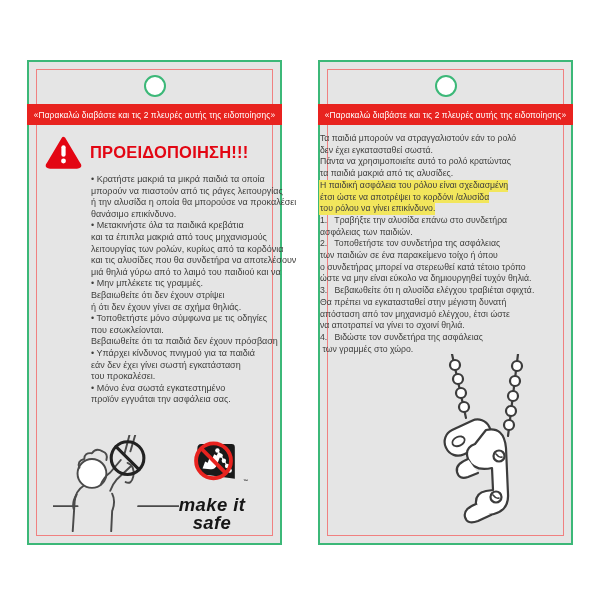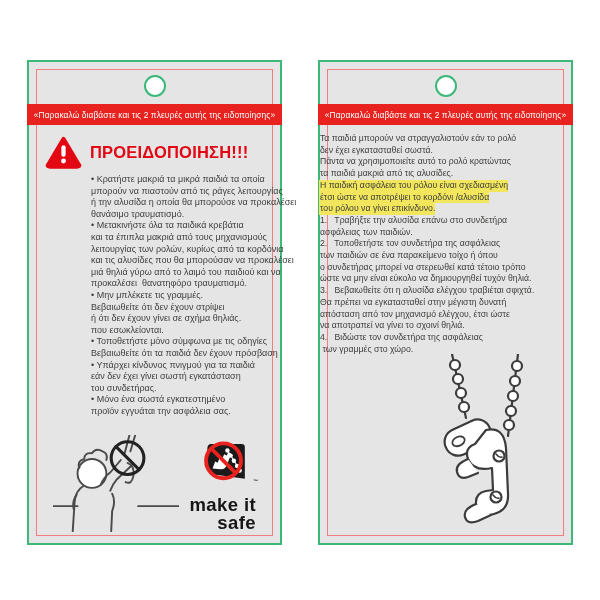--- a/index.html
+++ b/index.html
@@ -52,21 +52,21 @@
   .back-lines .line{
     font-size:8.7px;line-height:11.7px;color:var(--ink);white-space:pre;
   }
   .back-lines .line.hl{
     background:var(--yellow);width:fit-content;padding:0 0 0 1px;margin-left:-1px;
   }
   .illustration-row{
     position:absolute;left:10px;right:10px;bottom:6px;height:104px;z-index:1;
   }
   .child-art{position:absolute;left:14px;bottom:2px;}
-  .misafe{position:absolute;right:14px;bottom:6px;width:112px;text-align:right;}
+  .misafe{position:absolute;right:2px;bottom:6px;width:112px;text-align:center;font-style:italic;}
   .misafe-logo-wrap{position:relative;display:inline-block;margin-right:6px;}
   .tm-mark{
     position:absolute;right:-8px;bottom:12px;font-size:5px;color:#1a1a1a;font-weight:bold;
   }
   .misafe-text{
     font-weight:bold;font-size:18.5px;line-height:16.5px;color:#161616;
     letter-spacing:0.4px;margin-top:1px;
   }
   .tensioner-art{position:absolute;left:86px;top:292px;}
 </style>
@@ -84,36 +84,35 @@
       <rect x="26.5" y="15" width="7" height="19" rx="3.5" fill="#ffffff"></rect>
       <circle cx="30" cy="41" r="4" fill="#ffffff"></circle>
     </svg>
     <span class="warn-heading">ΠΡΟΕΙΔΟΠΟΙΗΣΗ!!!</span>
   </div>
 
   <div class="front-lines">
       <div class="line">• Κρατήστε μακριά τα μικρά παιδιά τα οποία</div>
       <div class="line">μπορούν να πιαστούν από τις ράγες λειτουργίας</div>
       <div class="line">ή την αλυσίδα η οποία θα μπορούσε να προκαλέσει</div>
-      <div class="line">θανάσιμο τραυματισμό.</div>
+      <div class="line">θανάσιμο επικίνδυνο.</div>
       <div class="line">• Μετακινήστε όλα τα παιδικά κρεβάτια</div>
       <div class="line">και τα έπιπλα μακριά από τους μηχανισμούς</div>
       <div class="line">λειτουργίας των ρολών, κυρίως από τα κορδόνια</div>
-      <div class="line">και τις αλυσίδες που θα μπορούσαν να προκαλέσει</div>
+      <div class="line">και τις αλυσίδες που θα συνδετήρα να αποτελέσουν</div>
       <div class="line">μιά θηλιά γύρω από το λαιμό του παιδιού και να</div>
-      <div class="line">προκαλέσει  θανατηφόρο τραυματισμό.</div>
       <div class="line">• Μην μπλέκετε τις γραμμές.</div>
       <div class="line">Βεβαιωθείτε ότι δεν έχουν στρίψει</div>
       <div class="line">ή ότι δεν έχουν γίνει σε σχήμα θηλιάς.</div>
+      <div class="line">• Τοποθετήστε μόνο σύμφωνα με τις οδηγίες</div>
       <div class="line">που εσωκλείονται.</div>
-      <div class="line">• Τοποθετήστε μόνο σύμφωνα με τις οδηγίες</div>
       <div class="line">Βεβαιωθείτε ότι τα παιδιά δεν έχουν πρόσβαση</div>
       <div class="line">• Υπάρχει κίνδυνος πνιγμού για τα παιδιά</div>
       <div class="line">εάν δεν έχει γίνει σωστή εγκατάσταση</div>
-      <div class="line">του συνδετήρας.</div>
+      <div class="line">του προκαλέσει.</div>
       <div class="line">• Μόνο ένα σωστά εγκατεστημένο</div>
       <div class="line">προϊόν εγγυάται την ασφάλεια σας.</div>
     </div>
 
   <div class="illustration-row">
     <svg class="child-art" width="126" height="100" viewBox="0 0 130 104" fill="none" stroke="#4a4a4a" stroke-width="2" stroke-linecap="round" stroke-linejoin="round">
       <line x1="0" y1="74" x2="25" y2="74"></line>
       <line x1="88" y1="74" x2="130" y2="74"></line>
       <line x1="79" y1="0" x2="74" y2="19"></line>
       <line x1="85" y1="0" x2="80" y2="17"></line>

